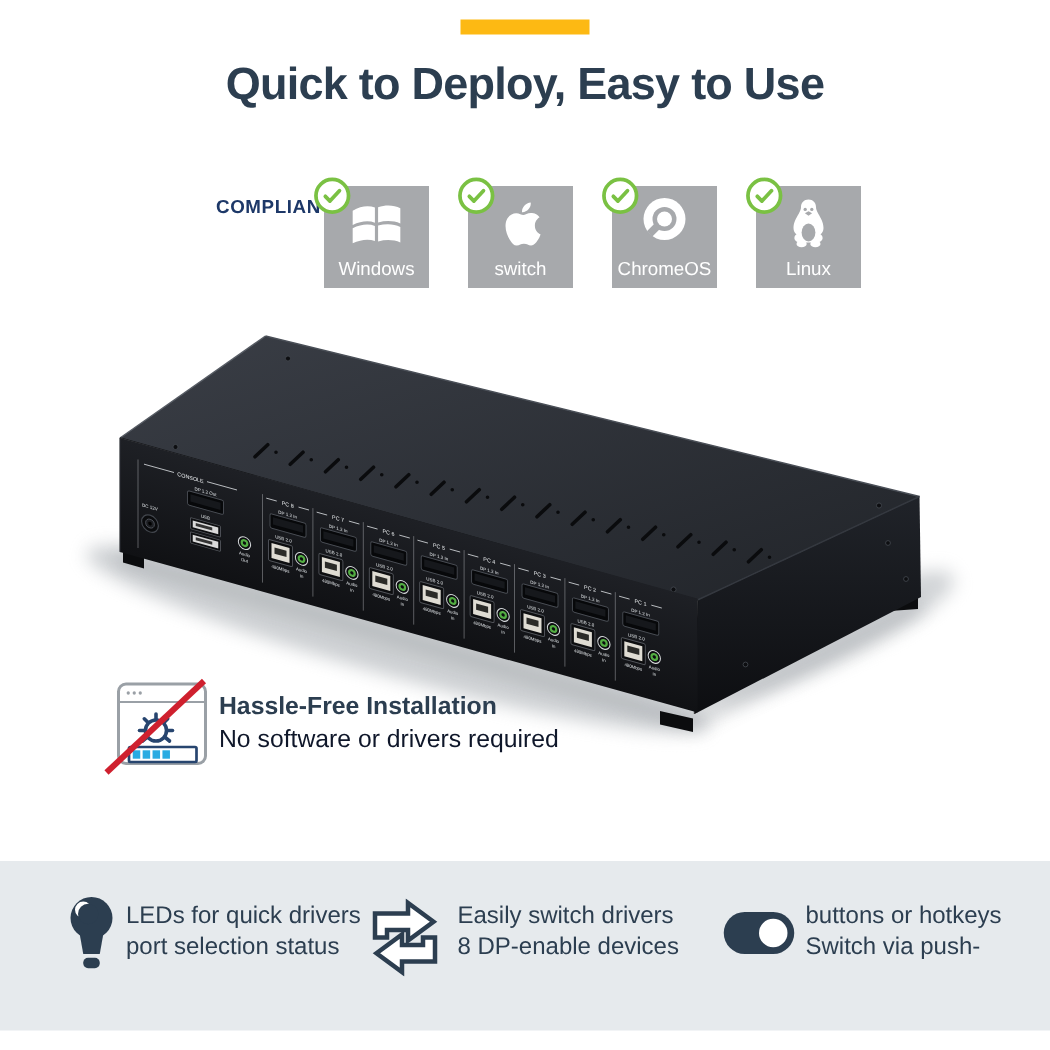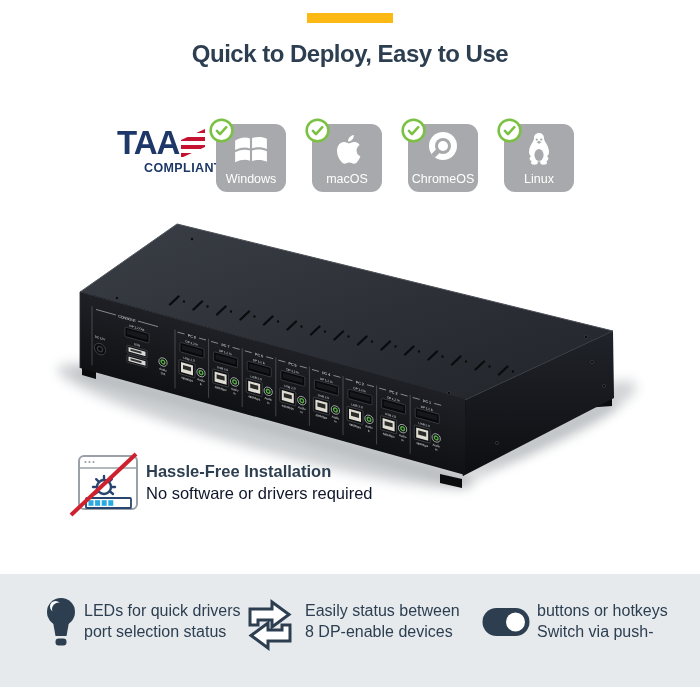--- a/index.html
+++ b/index.html
@@ -1,27 +1,27 @@
 <!DOCTYPE html>
 <html><head>
 <meta charset="utf-8">
 <style>
   html,body{margin:0;padding:0;background:#fff;}
   .stage{position:relative;width:700px;height:700px;background:#fff;overflow:hidden;
          font-family:"Liberation Sans","DejaVu Sans",sans-serif;}
   .abs{position:absolute;}
   .accent-bar{left:307px;top:13px;width:86px;height:10px;background:#fdb913;}
-  .headline{left:0;top:40px;width:700px;text-align:center;font-size:24px;font-weight:bold;
+  .headline{left:0;top:40px;width:700px;text-align:center;font-size:30px;font-weight:bold;
             color:#2c3e50;letter-spacing:-0.5px;}
   .taa{left:117px;top:128px;color:#1d3868;}
   .taa-row{display:flex;align-items:flex-start;}
   .taa-word{font-size:33px;font-weight:bold;letter-spacing:-1px;line-height:30px;}
   .taa-flag{margin-left:2px;margin-top:1px;}
   .taa-compliant{font-size:12.5px;font-weight:bold;letter-spacing:0.4px;margin-top:3px;margin-left:27px;}
-  .badge{position:absolute;top:124px;width:70px;height:68px;background:#a7a9ac;border-radius:11px;}
+  .badge{position:absolute;top:124px;width:70px;height:68px;background:#a7a9ac;border-radius:0;}
   .badge .bicon{position:absolute;left:50%;top:7px;transform:translateX(-50%);}
   .badge .blabel{position:absolute;left:0;right:0;bottom:6px;text-align:center;color:#fff;font-size:12.5px;}
   .badge .check{position:absolute;left:-7px;top:-6px;}
   .install-title{left:146px;top:462px;font-size:16.5px;font-weight:bold;color:#2c3e50;}
   .install-sub{left:146px;top:484px;font-size:16.5px;color:#0f172a;}
   .band{left:0;top:574px;width:700px;height:113px;background:#e6eaed;}
   .feat-text{position:absolute;font-size:16px;color:#2c3e50;line-height:21px;}
   .ft1{left:84px;top:600px;}
   .ft2{left:305px;top:600px;}
   .ft3{left:537px;top:600px;}
@@ -30,37 +30,20 @@
 </head>
 <body>
 
 <div class="stage">
 
   <div class="abs accent-bar"></div>
 
   <div class="abs headline">Quick to Deploy, Easy to Use</div>
 
   <div class="abs taa">
-    <div class="taa-row">
-      <span class="taa-word">TAA</span>
-      <svg class="taa-flag" width="24" height="29" viewBox="0 0 24 29">
-        <defs>
-            <clipPath id="flagClip">
-              <polygon points="0,11 24,0 24,18 0,29"></polygon>
-            </clipPath>
-          </defs>
-        <g clip-path="url(#flagClip)">
-          <rect x="0" y="0" width="24" height="29" fill="#fff"></rect>
-          <rect x="0" y="0" width="24" height="4" fill="#c41230"></rect>
-          <rect x="0" y="8" width="24" height="4" fill="#c41230"></rect>
-          <rect x="0" y="16" width="24" height="4" fill="#c41230"></rect>
-          <rect x="0" y="24" width="24" height="4" fill="#c41230"></rect>
-        </g>
-      </svg>
-    </div>
     <div class="taa-compliant">COMPLIANT</div>
   </div>
 
   <div class="badge" style="left:216px">
     <svg class="check" width="25" height="25" viewBox="0 0 26 26">
       <circle cx="13" cy="13" r="11.3" fill="#fff" stroke="#7ac143" stroke-width="2.6"></circle>
       <path d="M8.2,13.4 l3.2,3.3 l6.6,-7.2" stroke="#7ac143" stroke-width="2.6" fill="none" stroke-linecap="round" stroke-linejoin="round"></path>
     </svg>
     <svg class="bicon" width="36" height="36" viewBox="0 0 34 34">
       <g fill="#fff">
@@ -77,21 +60,21 @@
     <svg class="check" width="25" height="25" viewBox="0 0 26 26">
       <circle cx="13" cy="13" r="11.3" fill="#fff" stroke="#7ac143" stroke-width="2.6"></circle>
       <path d="M8.2,13.4 l3.2,3.3 l6.6,-7.2" stroke="#7ac143" stroke-width="2.6" fill="none" stroke-linecap="round" stroke-linejoin="round"></path>
     </svg>
     <svg class="bicon" width="30" height="34" viewBox="0 0 26 28">
       <path fill="#fff" d="M21.3,16.1c0-3.2,2.6-4.7,2.7-4.8c-1.5-2.2-3.8-2.5-4.6-2.5c-2-0.2-3.8,1.2-4.8,1.2
         c-1,0-2.5-1.2-4.1-1.1c-2.1,0-4,1.2-5.1,3.1c-2.2,3.8-0.6,9.4,1.6,12.5c1,1.5,2.3,3.2,3.9,3.1
         c1.6-0.1,2.2-1,4.1-1c1.9,0,2.4,1,4.1,1c1.7,0,2.8-1.5,3.8-3c1.2-1.7,1.7-3.4,1.7-3.5C24.5,21,21.3,19.8,21.3,16.1z
         M17.6,6.7c0.9-1.1,1.5-2.5,1.3-4c-1.3,0.1-2.8,0.9-3.7,1.9c-0.8,0.9-1.5,2.4-1.3,3.8C15.3,8.5,16.7,7.7,17.6,6.7z"></path>
     </svg>
-    <div class="blabel">macOS</div>
+    <div class="blabel">switch</div>
   </div>
 
   <div class="badge" style="left:504px">
     <svg class="check" width="25" height="25" viewBox="0 0 26 26">
       <circle cx="13" cy="13" r="11.3" fill="#fff" stroke="#7ac143" stroke-width="2.6"></circle>
       <path d="M8.2,13.4 l3.2,3.3 l6.6,-7.2" stroke="#7ac143" stroke-width="2.6" fill="none" stroke-linecap="round" stroke-linejoin="round"></path>
     </svg>
     <svg class="bicon" width="32" height="36" viewBox="0 0 32 36">
       <path fill="#fff" d="M16,2 c3,0 5,2.2 5,5 c0,1.5 0.6,2.8 1.6,4.6 c1.6,2.8 3.4,5.6 3.4,9.4 c0,2 -0.8,3.4 -2,4.2
         c0.8,0.6 1.4,1.4 1.4,2.4 c0,1.8 -1.8,3 -4,3 l-10.8,0 c-2.2,0 -4,-1.2 -4,-3 c0,-1 0.6,-1.8 1.4,-2.4
@@ -296,21 +279,21 @@
     <div>port selection status</div>
   </div>
 
   <svg class="abs" style="left:246px;top:599px" width="48" height="52" viewBox="0 0 48 52">
     <g fill="#fff" stroke="#2c3e50" stroke-width="3" stroke-linejoin="miter">
       <path d="M4,26 L4,10 L26,10 L26,3 L43,15.5 L26,28 L26,21 L12,21 L12,26 Z"></path>
       <path d="M44,26 L44,42 L22,42 L22,49 L5,36.5 L22,24 L22,31 L36,31 L36,26 Z"></path>
     </g>
   </svg>
   <div class="feat-text ft2">
-    <div>Easily status between</div>
+    <div>Easily switch drivers</div>
     <div>8 DP-enable devices</div>
   </div>
 
   <svg class="abs" style="left:482px;top:607px" width="48" height="30" viewBox="0 0 48 30">
     <rect x="0.5" y="1" width="47" height="28" rx="14" fill="#2c3e50"></rect>
     <circle cx="33.5" cy="15" r="9.5" fill="#fff"></circle>
   </svg>
   <div class="feat-text ft3">
     <div>buttons or hotkeys</div>
     <div>Switch via push-</div>

